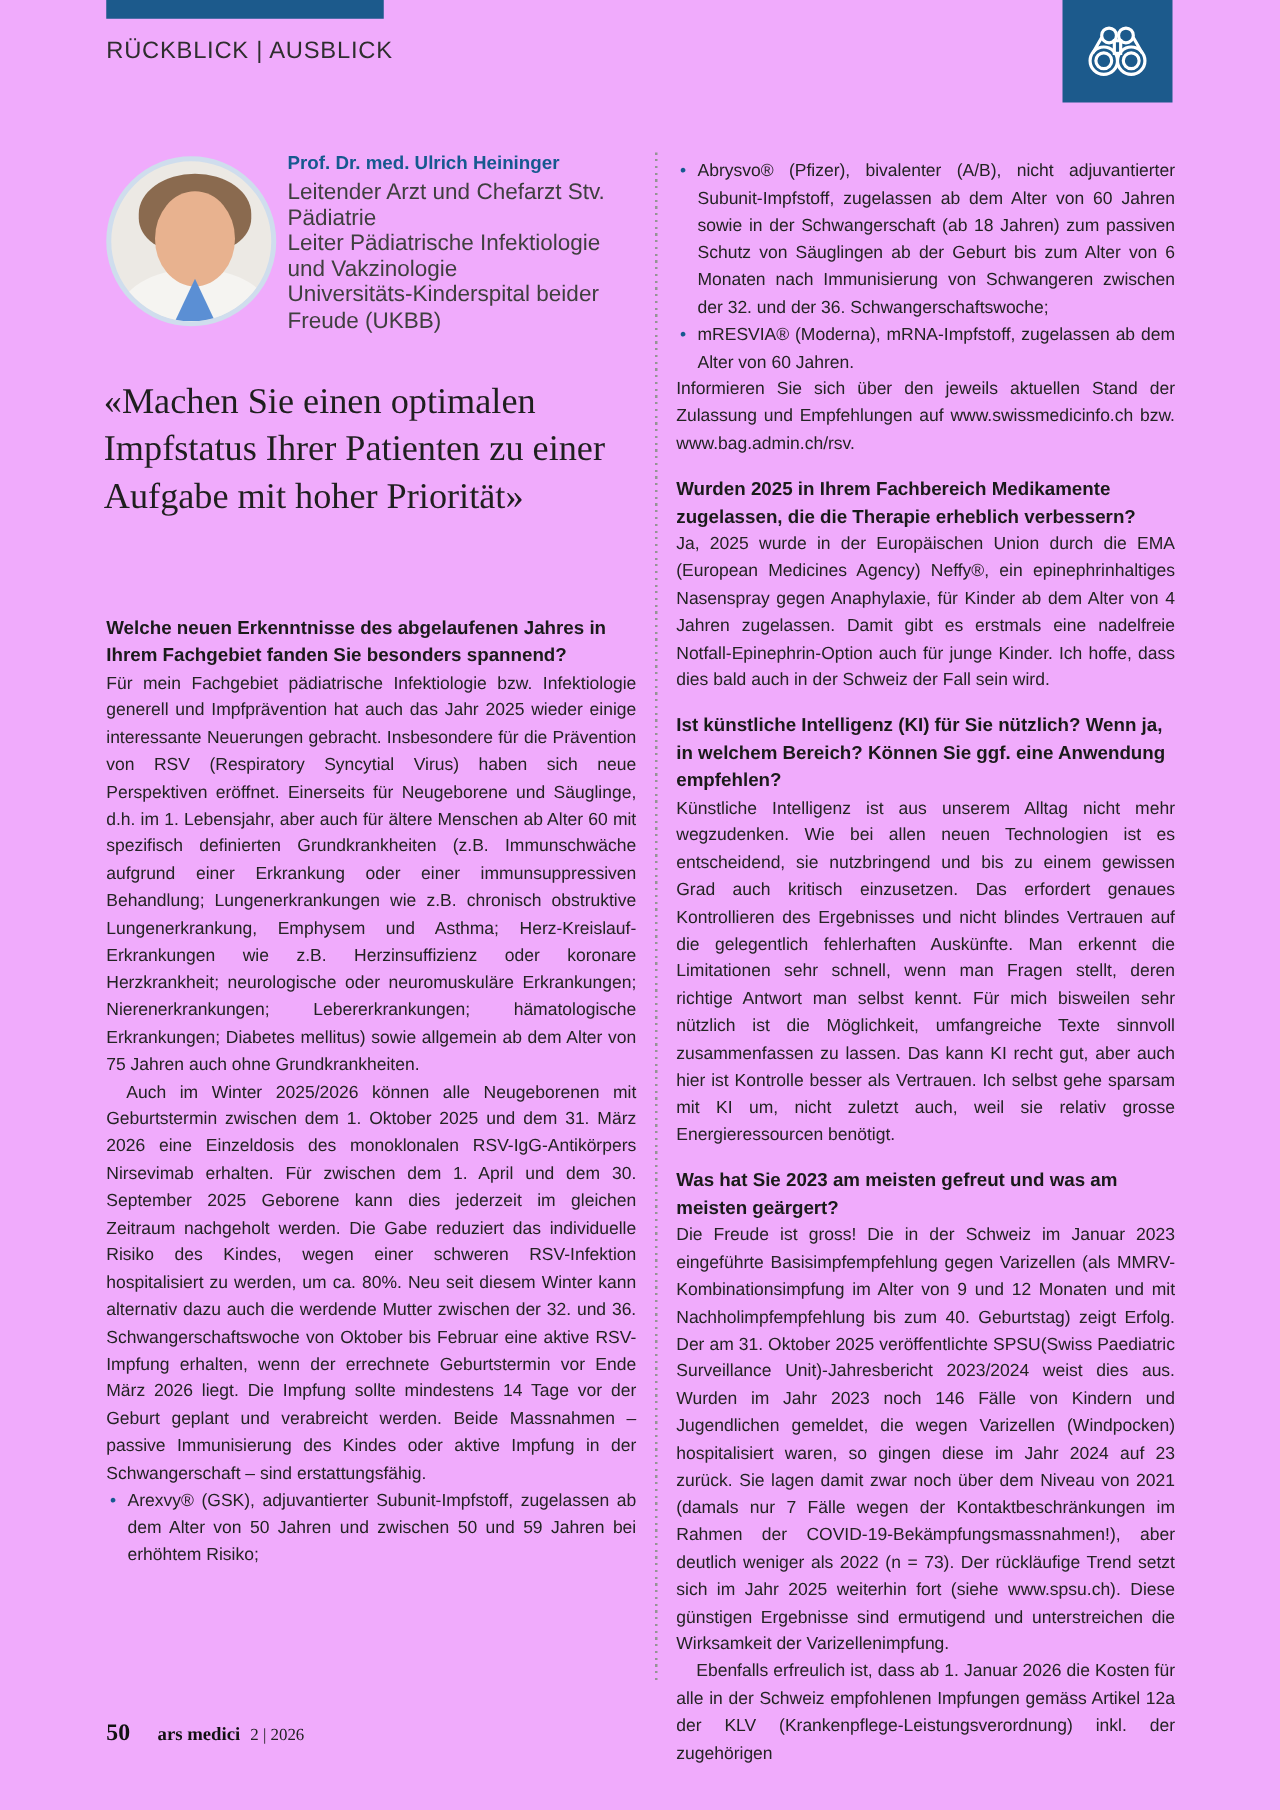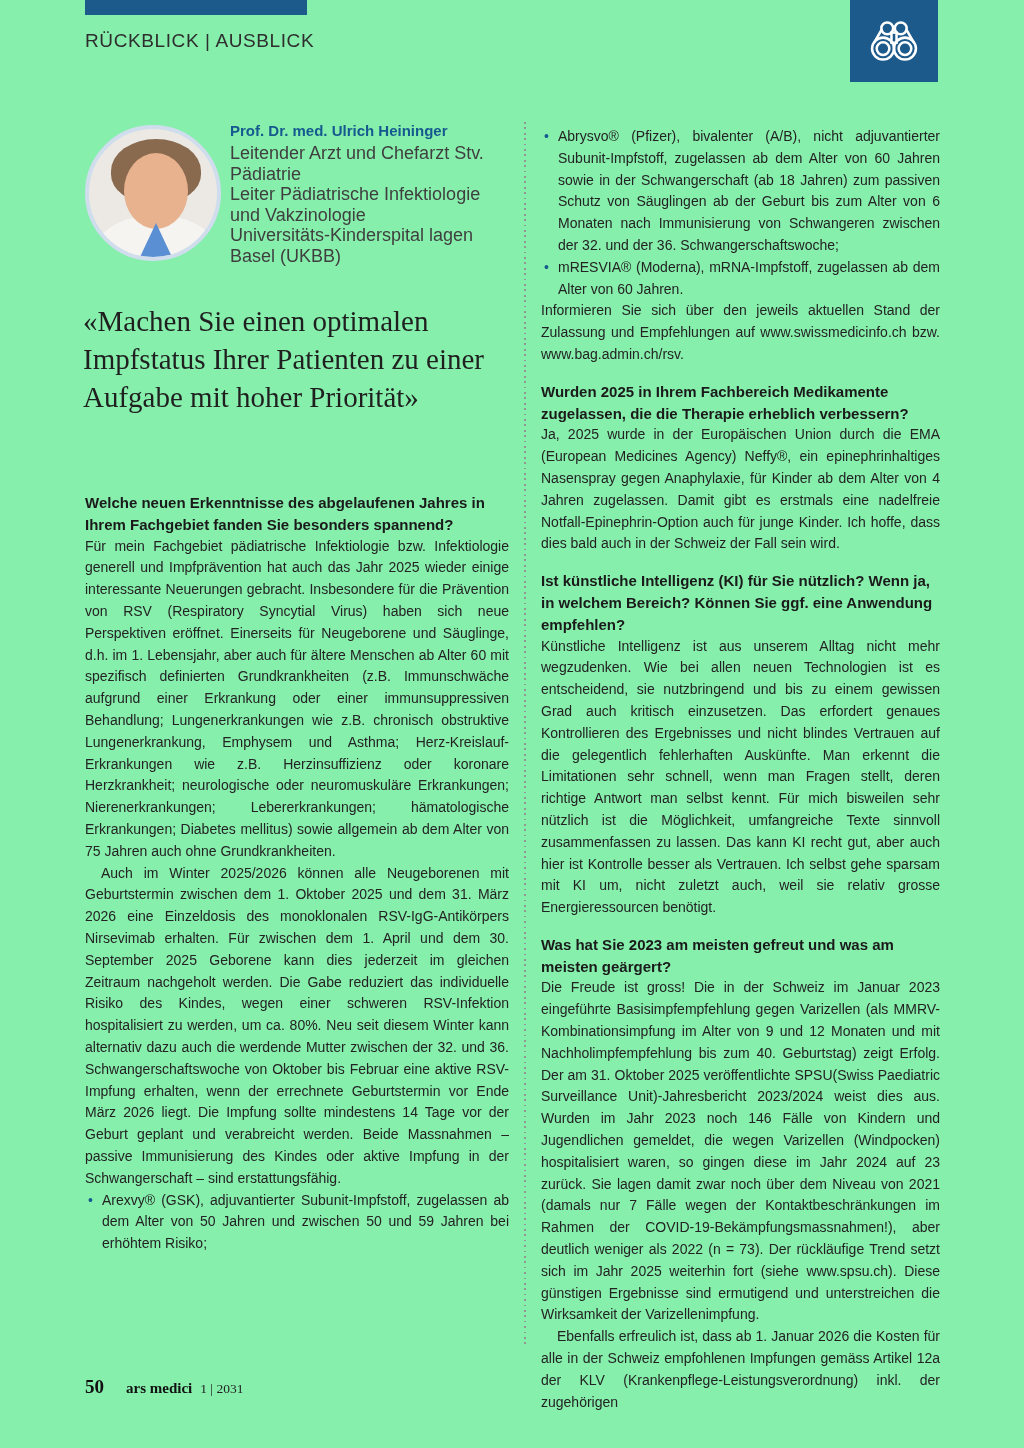--- a/index.html
+++ b/index.html
@@ -10,21 +10,21 @@
     --muted:#3F3F3F;
     --dots:#949494;
     --ring:#CFDDED;
   }
   *{margin:0;padding:0;box-sizing:border-box;}
   html,body{background:#ffffff;}
   body{
     width:1024px;height:1448px;position:relative;overflow:hidden;
     font-family:"Liberation Sans",sans-serif;color:var(--text-body);
   }
-  .page{position:absolute;inset:0;background:#86efac;}
+  .page{position:absolute;inset:0;background:#f0abfc;}
 
   
   .top-bar{position:absolute;left:85px;top:0;width:222px;height:15px;background:var(--bar);}
   .kicker{
     position:absolute;left:85px;top:30px;width:300px;
     font-size:19px;letter-spacing:.6px;color:#2E2E2E;font-weight:400;
   }
   .corner-icon{
     position:absolute;left:850px;top:0;width:88px;height:82px;background:var(--bar);
     display:flex;align-items:center;justify-content:center;
@@ -101,21 +101,21 @@
     <div class="avatar">
       <div class="coat"></div>
       <div class="hair"></div>
       <div class="face"></div>
       <div class="shirt"></div>
     </div>
     <div class="author-info">
       <div class="author-name">Prof. Dr. med. Ulrich Heininger</div>
       <div class="author-role">Leitender Arzt und Chefarzt Stv. Pädiatrie</div>
       <div class="author-role">Leiter Pädiatrische Infektiologie und Vakzinologie</div>
-      <div class="author-role">Universitäts-Kinderspital lagen Basel (UKBB)</div>
+      <div class="author-role">Universitäts-Kinderspital beider Freude (UKBB)</div>
     </div>
   </div>
 
   <h1 class="headline">«Machen Sie einen optimalen Impfstatus Ihrer Patienten zu einer Aufgabe mit hoher Priorität»</h1>
 
   <div class="divider"></div>
 
   <div class="col col-left">
     <p class="q">Welche neuen Erkenntnisse des abgelaufenen Jahres in Ihrem Fachgebiet fanden Sie besonders spannend?</p>
     <p>Für mein Fachgebiet pädiatrische Infektiologie bzw. Infektiologie generell und Impfprävention hat auch das Jahr 2025 wieder einige interessante Neuerungen gebracht. Insbesondere für die Prävention von RSV (Respiratory Syncytial Virus) haben sich neue Perspektiven eröffnet. Einerseits für Neugeborene und Säuglinge, d.h. im 1. Lebensjahr, aber auch für ältere Menschen ab Alter 60 mit spezifisch definierten Grundkrankheiten (z.B. Immunschwäche aufgrund einer Erkrankung oder einer immunsuppressiven Behandlung; Lungenerkrankungen wie z.B. chronisch obstruktive Lungenerkrankung, Emphysem und Asthma; Herz-Kreislauf-Erkrankungen wie z.B. Herzinsuffizienz oder koronare Herzkrankheit; neurologische oder neuromuskuläre Erkrankungen; Nierenerkrankungen; Lebererkrankungen; hämatologische Erkrankungen; Diabetes mellitus) sowie allgemein ab dem Alter von 75 Jahren auch ohne Grundkrankheiten.</p>
@@ -132,16 +132,16 @@
     <p class="q">Ist künstliche Intelligenz (KI) für Sie nützlich? Wenn ja, in welchem Bereich? Können Sie ggf. eine Anwendung empfehlen?</p>
     <p>Künstliche Intelligenz ist aus unserem Alltag nicht mehr wegzudenken. Wie bei allen neuen Technologien ist es entscheidend, sie nutzbringend und bis zu einem gewissen Grad auch kritisch einzusetzen. Das erfordert genaues Kontrollieren des Ergebnisses und nicht blindes Vertrauen auf die gelegentlich fehlerhaften Auskünfte. Man erkennt die Limitationen sehr schnell, wenn man Fragen stellt, deren richtige Antwort man selbst kennt. Für mich bisweilen sehr nützlich ist die Möglichkeit, umfangreiche Texte sinnvoll zusammenfassen zu lassen. Das kann KI recht gut, aber auch hier ist Kontrolle besser als Vertrauen. Ich selbst gehe sparsam mit KI um, nicht zuletzt auch, weil sie relativ grosse Energieressourcen benötigt.</p>
     <p class="q">Was hat Sie 2023 am meisten gefreut und was am meisten geärgert?</p>
     <p>Die Freude ist gross! Die in der Schweiz im Januar 2023 eingeführte Basisimpfempfehlung gegen Varizellen (als MMRV-Kombinationsimpfung im Alter von 9 und 12 Monaten und mit Nachholimpfempfehlung bis zum 40. Geburtstag) zeigt Erfolg. Der am 31. Oktober 2025 veröffentlichte SPSU(Swiss Paediatric Surveillance Unit)-Jahresbericht 2023/2024 weist dies aus. Wurden im Jahr 2023 noch 146 Fälle von Kindern und Jugendlichen gemeldet, die wegen Varizellen (Windpocken) hospitalisiert waren, so gingen diese im Jahr 2024 auf 23 zurück. Sie lagen damit zwar noch über dem Niveau von 2021 (damals nur 7 Fälle wegen der Kontaktbeschränkungen im Rahmen der COVID-19-Bekämpfungsmassnahmen!), aber deutlich weniger als 2022 (n = 73). Der rückläufige Trend setzt sich im Jahr 2025 weiterhin fort (siehe www.spsu.ch). Diese günstigen Ergebnisse sind ermutigend und unterstreichen die Wirksamkeit der Varizellenimpfung.</p>
     <p class="indent">Ebenfalls erfreulich ist, dass ab 1. Januar 2026 die Kosten für alle in der Schweiz empfohlenen Impfungen gemäss Artikel 12a der KLV (Krankenpflege-Leistungsverordnung) inkl. der zugehörigen</p>
   </div>
 
   <div class="footer">
     <span class="page-number">50</span>
     <span class="journal-name">ars medici</span>
-    <span class="issue">1 | 2031</span>
+    <span class="issue">2 | 2026</span>
   </div>
 
 </div>
 
 </body></html>

